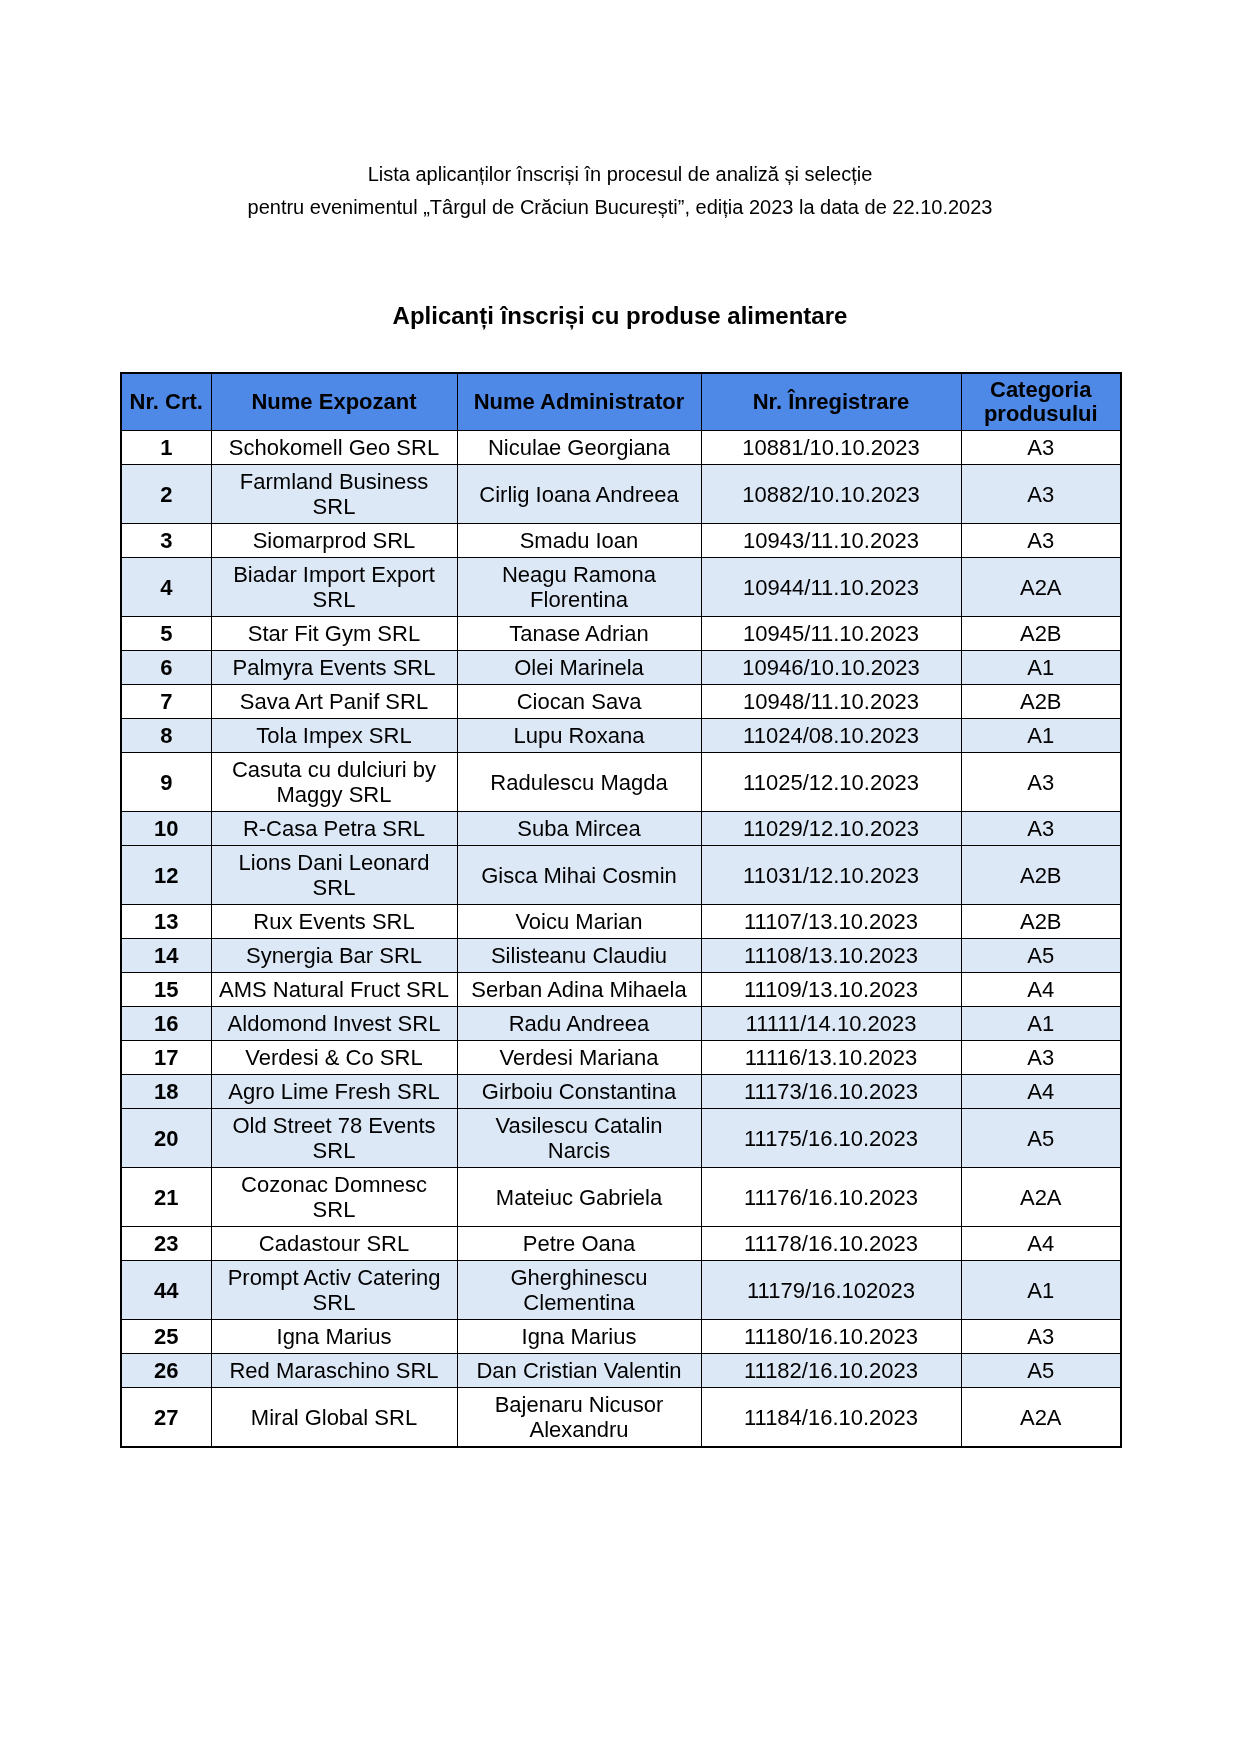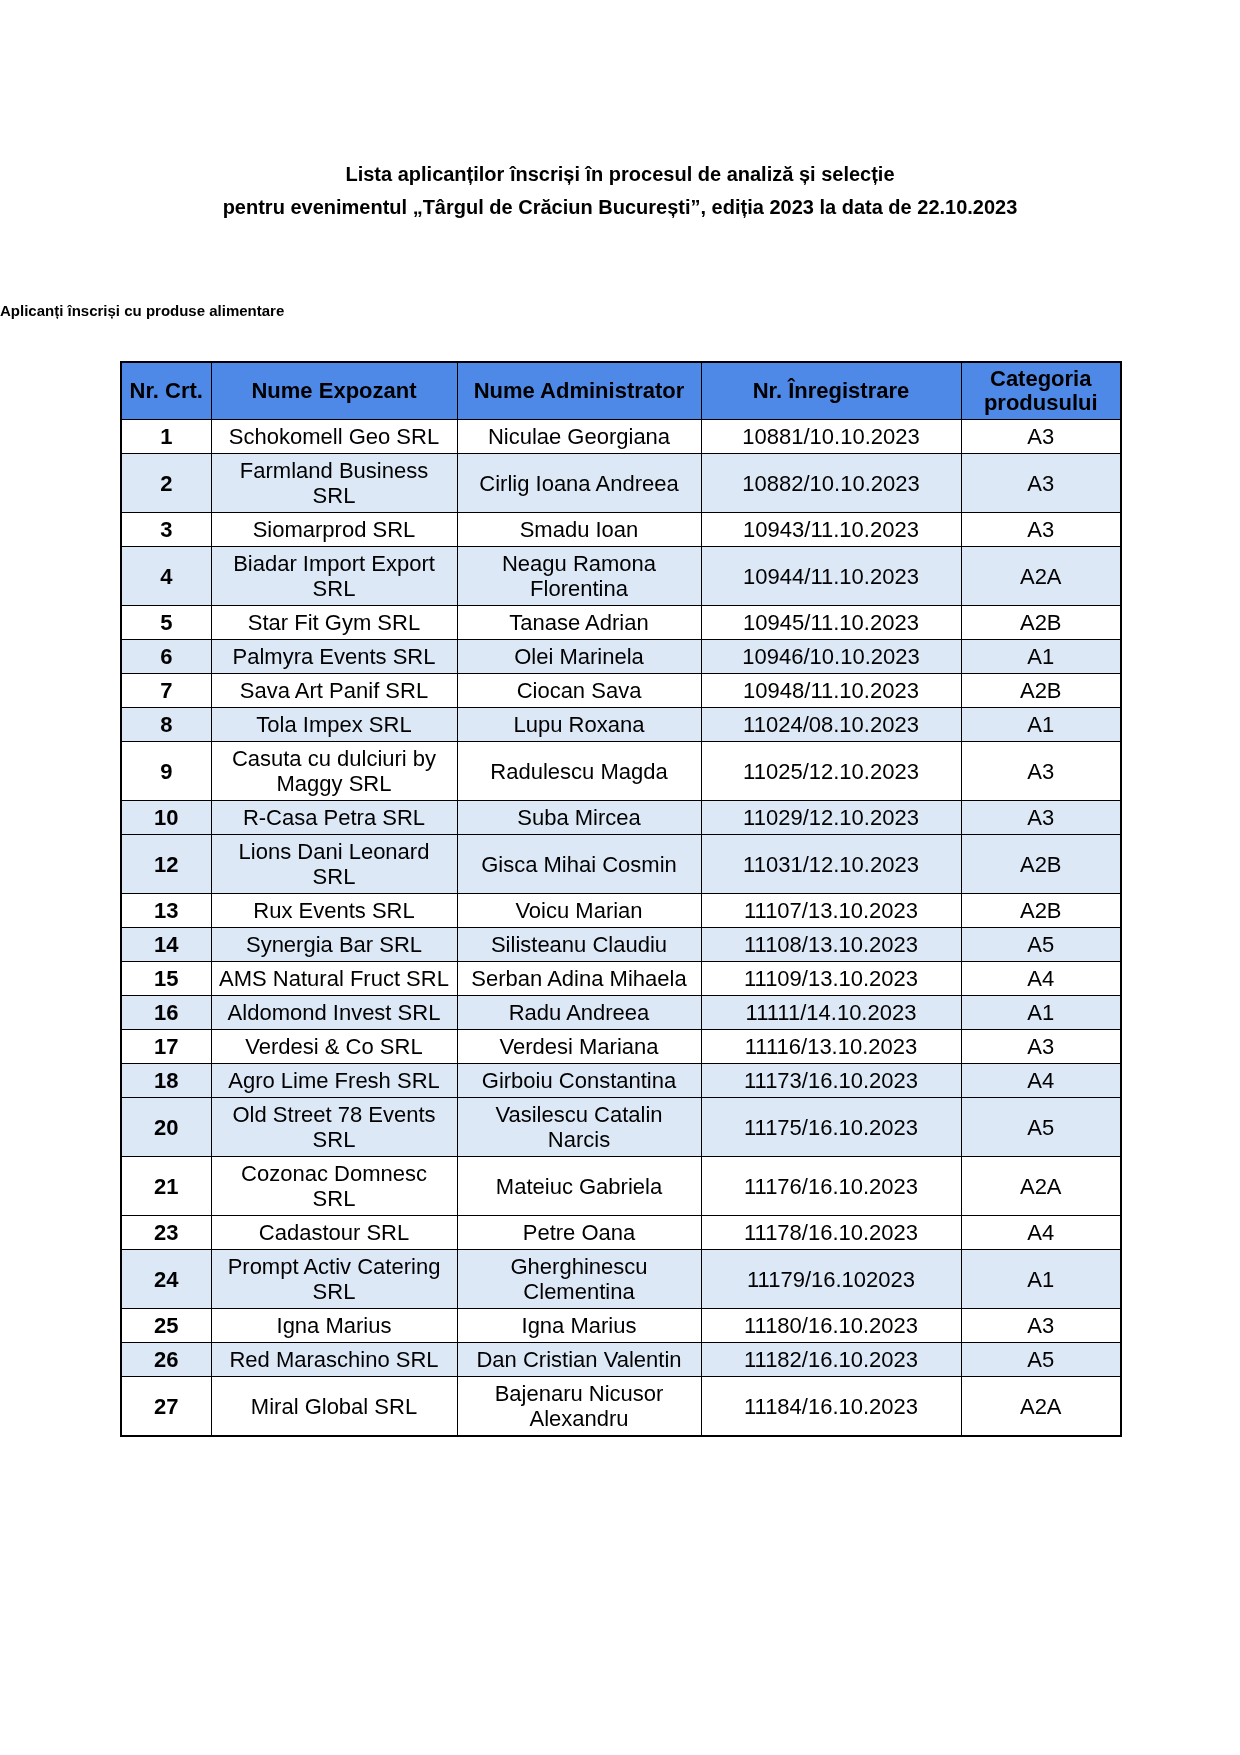--- a/index.html
+++ b/index.html
@@ -15,28 +15,28 @@
     background: #ffffff;
     position: relative;
     overflow: hidden;
   }
   .title-block {
     padding-top: 158px;
     text-align: center;
   }
   .title-line {
     font-size: 20px;
-    font-weight: bold;
+    font-weight: normal;
     line-height: 33px;
     text-align: center;
   }
   .section-title {
     margin-top: 78px;
-    text-align: left;
-    font-size: 15px;
+    text-align: center;
+    font-size: 24px;
     font-weight: bold;
   }
   table.applicants {
     margin: 42px auto 0 120px;
     width: 1000px;
     border-collapse: collapse;
     table-layout: fixed;
     font-size: 22px;
   }
   table.applicants th,
@@ -222,21 +222,21 @@
           <td class="cell-categoria">A2A</td>
         </tr>
         <tr>
           <td class="cell-nr">23</td>
           <td class="cell-expozant">Cadastour SRL</td>
           <td class="cell-administrator">Petre Oana</td>
           <td class="cell-inregistrare">11178/16.10.2023</td>
           <td class="cell-categoria">A4</td>
         </tr>
         <tr class="alt">
-          <td class="cell-nr">24</td>
+          <td class="cell-nr">44</td>
           <td class="cell-expozant">Prompt Activ Catering SRL</td>
           <td class="cell-administrator">Gherghinescu Clementina</td>
           <td class="cell-inregistrare">11179/16.102023</td>
           <td class="cell-categoria">A1</td>
         </tr>
         <tr>
           <td class="cell-nr">25</td>
           <td class="cell-expozant">Igna Marius</td>
           <td class="cell-administrator">Igna Marius</td>
           <td class="cell-inregistrare">11180/16.10.2023</td>

